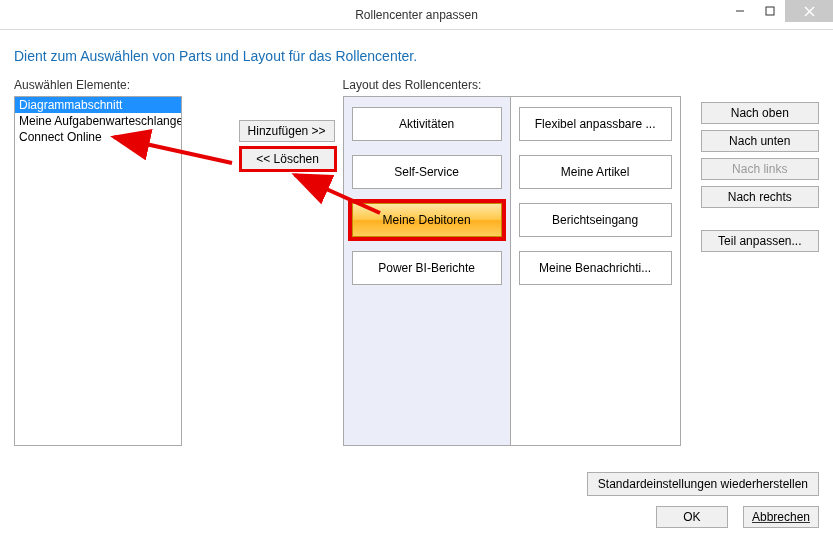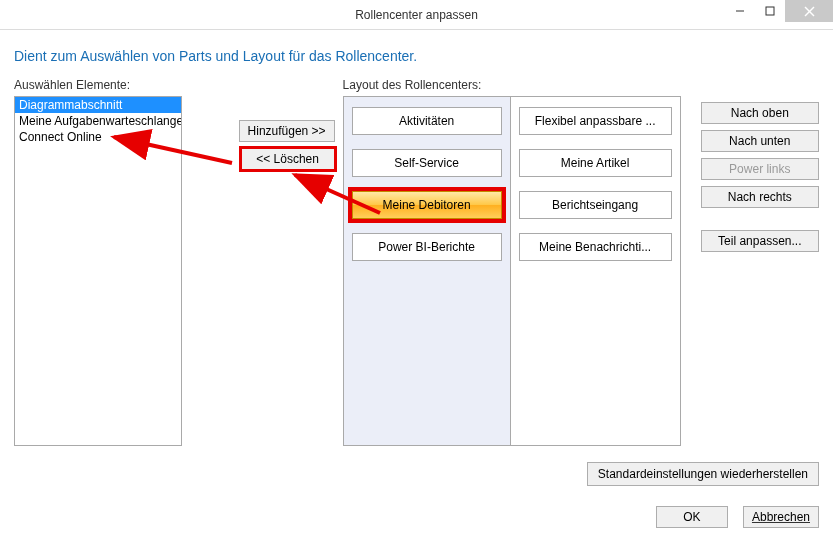--- a/index.html
+++ b/index.html
@@ -29,34 +29,34 @@
     .midcol { width: 110px; padding-top: 42px; display: flex; flex-direction: column; align-items: flex-end; gap: 0px; }
     .btn { background: #f0f0f0; border: 1px solid #adadad; padding: 3px 8px; font-size: 12px; cursor: pointer; min-width: 94px; text-align: center; }
     .btn.disabled { color: #9a9a9a; }
     .hl-red { outline: 3px solid #e60000; outline-offset: -1px; }
 
     
     .layoutcol { margin-left: 8px; }
     .layoutpanel { display: flex; width: 338px; height: 350px; border: 1px solid #a9a9a9; }
     .lp-left { width: 168px; background: #ebeef8; border-right: 1px solid #a9a9a9; padding: 10px 8px; display: flex; flex-direction: column; gap: 14px; }
     .lp-right { width: 170px; background: #fff; padding: 10px 8px; display: flex; flex-direction: column; gap: 14px; }
-    .part { height: 28px; border: 1px solid #a9a9a9; background: #fff; display: flex; align-items: center; justify-content: center; font-size: 12px; padding: 0 4px; white-space: nowrap; overflow: hidden; }
+    .part { height: 34px; border: 1px solid #a9a9a9; background: #fff; display: flex; align-items: center; justify-content: center; font-size: 12px; padding: 0 4px; white-space: nowrap; overflow: hidden; }
     .part.selected {
       background: linear-gradient(to bottom, #ffe8a6 0%, #ffc94a 48%, #ffb021 52%, #ffcf5b 100%);
       border: 1px solid #c48a00;
     }
     .part.selected.hl-red { outline: 4px solid #e60000; outline-offset: 0px; }
 
     
     .rightcol { margin-left: 20px; padding-top: 24px; width: 120px; display: flex; flex-direction: column; gap: 6px; }
     .rightcol .btn { min-width: 118px; }
     .rightcol .spacer { height: 10px; }
 
     
-    .bottom-row1 { position: absolute; right: 14px; top: 462px; padding-left: 44px; }
+    .bottom-row1 { position: absolute; right: 14px; top: 472px; padding-left: 44px; }
     .wide-btn { background: #f0f0f0; border: 1px solid #adadad; padding: 4px 10px; font-size: 12px; cursor: pointer; }
     .bottom-row2 { position: absolute; right: 14px; bottom: 12px; display: flex; gap: 15px; }
     .bottom-row2 .btn { min-width: 72px; }
     .cancel-underline { text-decoration: underline; text-decoration-color: #333; }
 
     
     svg.overlay { position: absolute; left: 0; top: 0; pointer-events: none; }
   </style>
 </head>
 <body>
@@ -117,21 +117,21 @@
           <div class="part">Meine Artikel</div>
           <div class="part">Berichtseingang</div>
           <div class="part">Meine Benachrichti...</div>
         </div>
       </div>
     </div>
 
     <div class="rightcol">
       <button class="btn">Nach oben</button>
       <button class="btn">Nach unten</button>
-      <button class="btn disabled">Power links</button>
+      <button class="btn disabled">Nach links</button>
       <button class="btn">Nach rechts</button>
       <div class="spacer"></div>
       <button class="btn">Teil anpassen...</button>
     </div>
 
   </div>
 </div>
 
 <div class="bottom-row1">
   <button class="wide-btn">Standardeinstellungen wiederherstellen</button>

